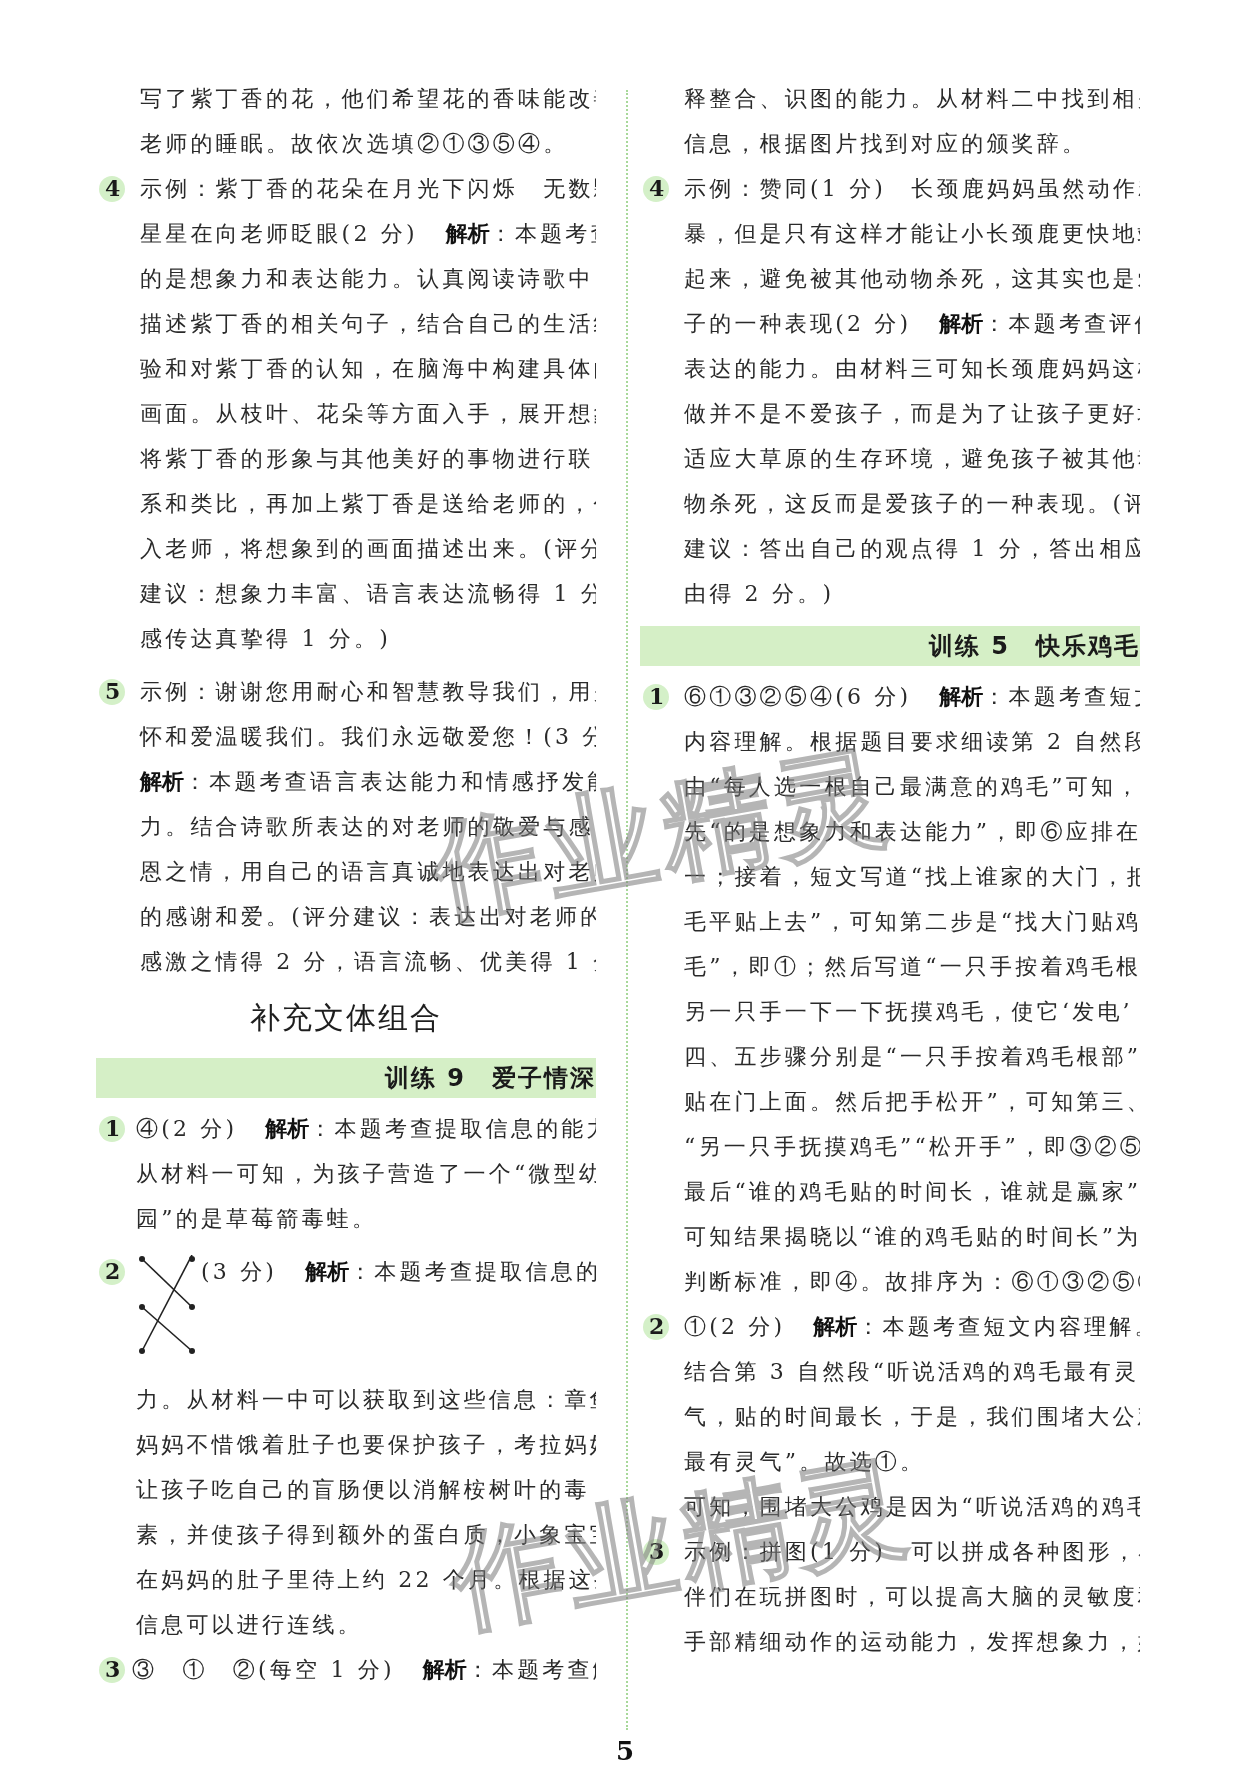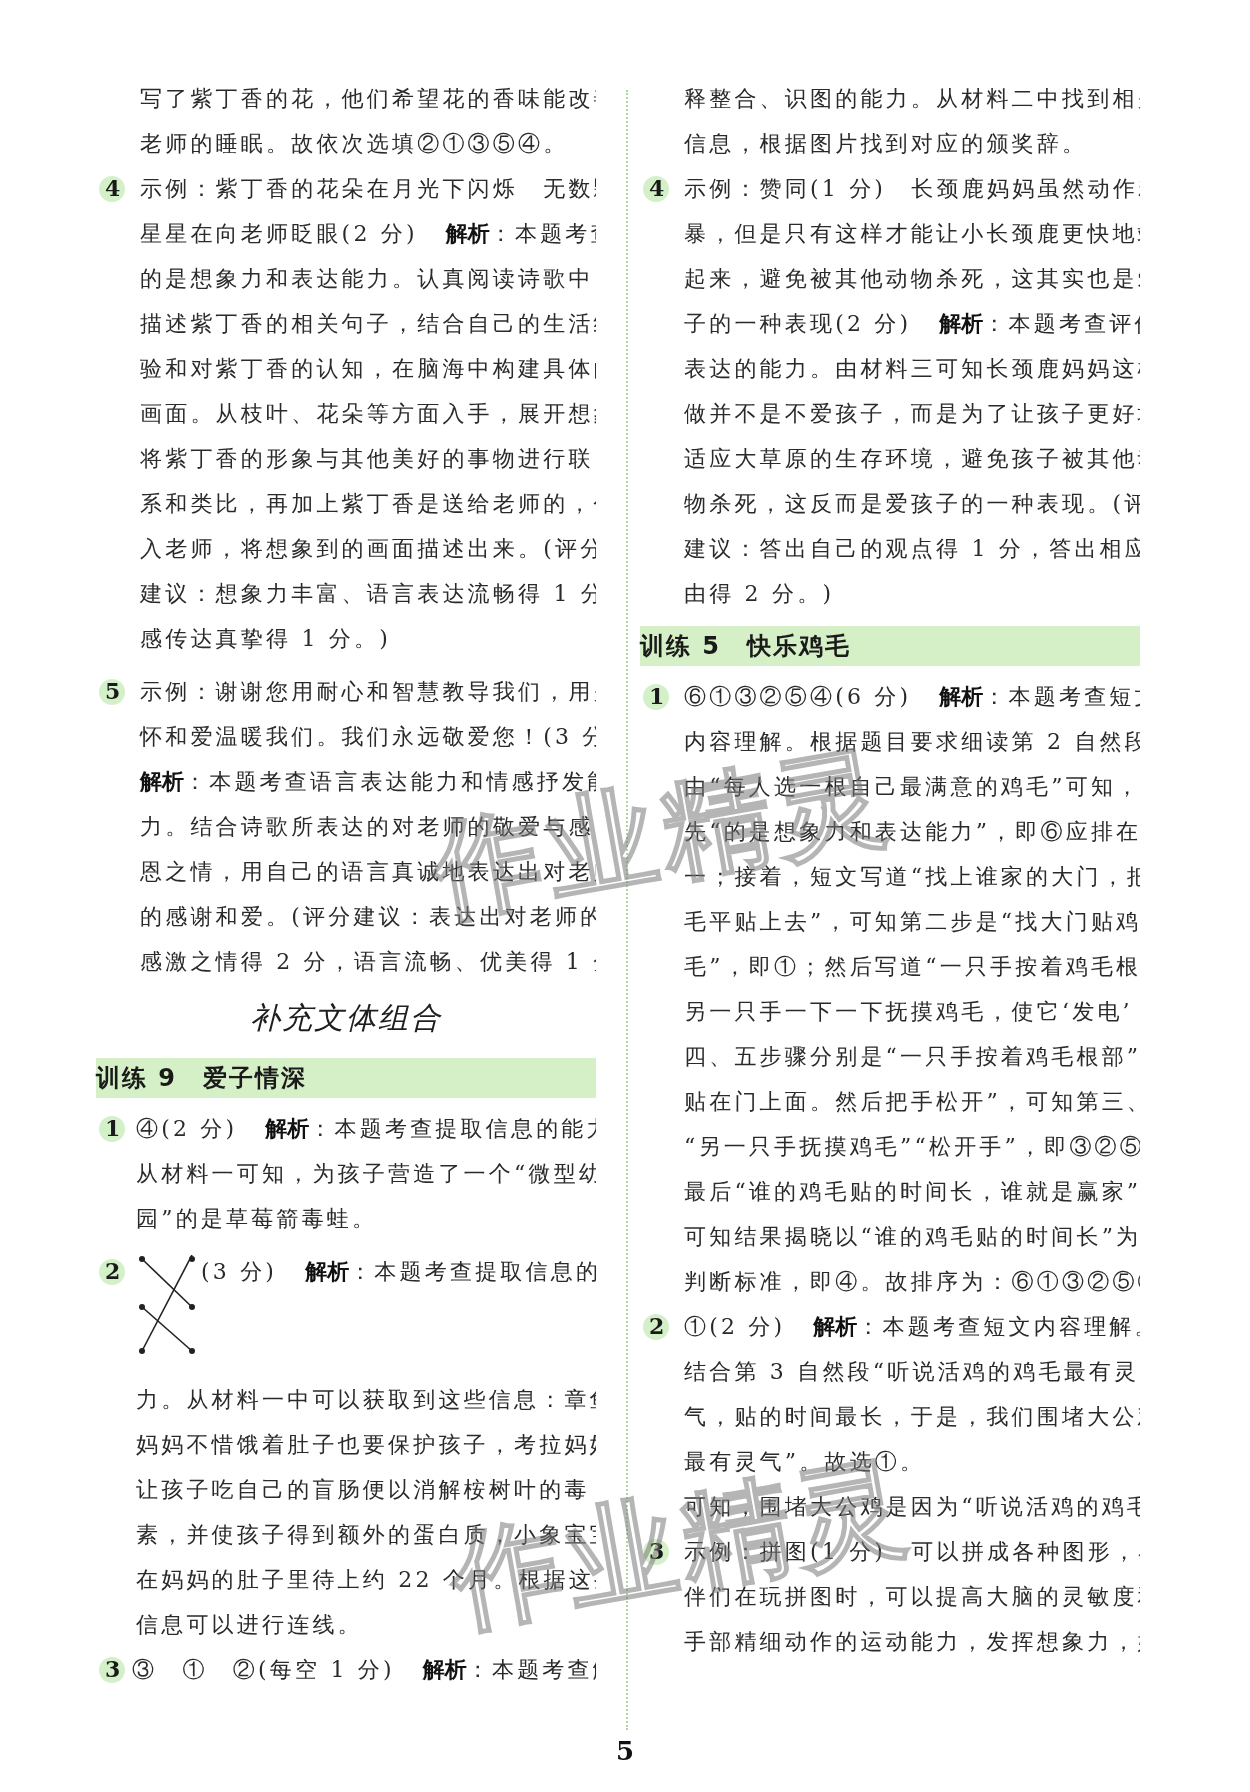--- a/index.html
+++ b/index.html
@@ -26,24 +26,24 @@
   }
   .qnum::before {
     content: ""; position: absolute; left: 3px; top: 10px; width: 26px; height: 26px;
     border-radius: 50%; background: #d4f0c8; z-index: -1;
   }
   .qnum span { position: relative; left: 9px; }
   .bold { font-family: "DejaVu Sans", sans-serif; font-weight: bold; color: #111; letter-spacing: 0; }
   .gap { display: inline-block; width: 28px; }
   .supp-title {
     font-family: "DejaVu Sans", sans-serif; font-size: 30px; text-align: center;
-    height: 68px; line-height: 68px; color: #1e1e1e; letter-spacing: 2px; font-style: italic;
+    height: 68px; line-height: 68px; color: #1e1e1e; letter-spacing: 2px;
   }
   .section-bar {
-    background: #d5efc6; height: 40px; line-height: 40px; text-align: left;
+    background: #d5efc6; height: 40px; line-height: 40px; text-align: right;
     font-family: "DejaVu Sans", sans-serif; font-weight: bold; font-size: 24px; color: #1a1a1a;
     margin: 6px 0 8px 0; letter-spacing: 2px;
   }
   .matching { position: absolute; left: 40px; top: 6px; width: 60px; height: 100px; }
   .page-num {
     position: absolute; left: 0; width: 1250px; top: 1736px; text-align: center;
     font-family: "DejaVu Serif", serif; font-weight: bold; font-size: 26px; color: #111;
   }
   .watermark {
     position: absolute; font-family: "DejaVu Sans", sans-serif; font-weight: bold;

